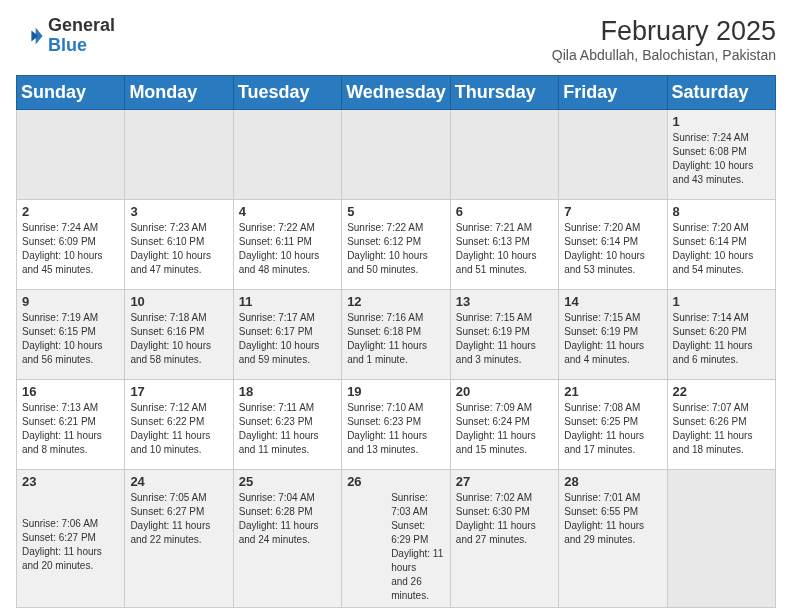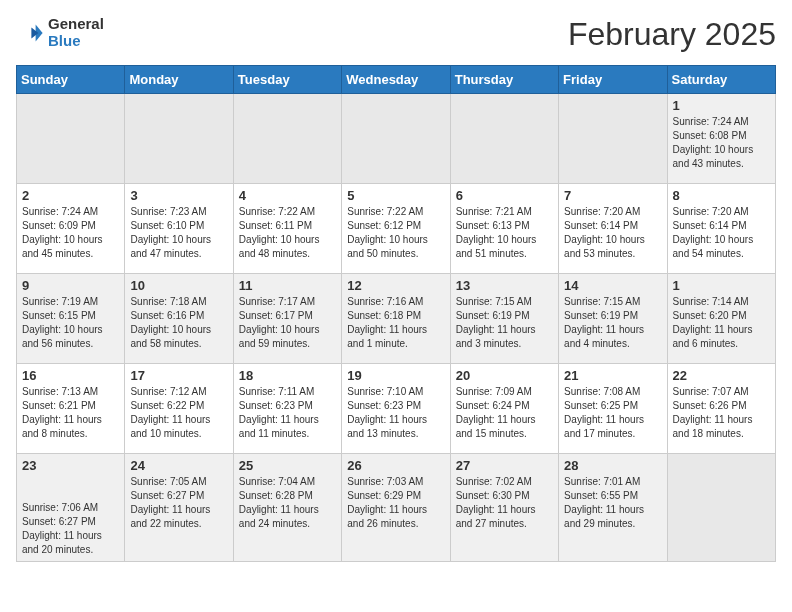--- a/index.html
+++ b/index.html
@@ -15,51 +15,51 @@
       justify-content: space-between;
       align-items: flex-start;
       margin-bottom: 12px;
     }
     .logo {
       display: flex;
       align-items: center;
       gap: 4px;
     }
     .logo-text {
-      font-size: 15px;
+      font-size: 18px;
       font-weight: bold;
       line-height: 1.1;
     }
     .logo-general { color: #333; }
     .logo-blue { color: #2a7abf; }
     .logo-icon {
       width: 28px;
       height: 28px;
     }
     .title-block {
       text-align: right;
     }
     .month-title {
-      font-size: 32px;
+      font-size: 27px;
       color: #333;
       font-weight: normal;
     }
     .location {
       font-size: 14px;
       color: #555;
     }
     .calendar {
       width: 100%;
       border-collapse: collapse;
       border: 1px solid #ccc;
     }
     .calendar th {
       background: #2a7abf;
       color: #fff;
-      font-size: 13px;
+      font-size: 18px;
       font-weight: bold;
       padding: 6px 4px;
       text-align: left;
       border: 1px solid #1f5f99;
     }
     .calendar td {
       border: 1px solid #ccc;
       vertical-align: top;
       padding: 4px 5px;
       width: calc(100% / 7);
@@ -96,20 +96,21 @@
       <polygon points="28,8 38,20 28,32" fill="#2a7abf"></polygon>
       <polygon points="22,12 32,20 22,28" fill="#1a5a9f"></polygon>
     </svg>
     <div class="logo-text">
       <span class="logo-general">General</span><br>
       <span class="logo-blue">Blue</span>
     </div>
   </div>
   <div class="title-block">
     <div class="month-title">February 2025</div>
+    <div class="location">Qila Abdullah, Balochistan, Pakistan</div>
   </div>
 </div>
 
 <table class="calendar">
   <thead>
     <tr>
     <th>Sunday</th>
         <th>Monday</th>
         <th>Tuesday</th>
         <th>Wednesday</th>
@@ -304,21 +305,21 @@
         </td>
         <td>
           <div class="day-num">25</div>
           <div class="day-info" style="white-space: pre-line;">Sunrise: 7:04 AM
 Sunset: 6:28 PM
 Daylight: 11 hours
 and 24 minutes.</div>
         </td>
         <td>
           <div class="day-num">26</div>
-          <div class="day-info" style="white-space: pre-line;">Sunrise: 7:03 AM
+          <div class="day-info" style="white-space: pre-line; margin-left: 44px;">Sunrise: 7:03 AM
 Sunset: 6:29 PM
 Daylight: 11 hours
 and 26 minutes.</div>
         </td>
         <td>
           <div class="day-num">27</div>
           <div class="day-info" style="white-space: pre-line;">Sunrise: 7:02 AM
 Sunset: 6:30 PM
 Daylight: 11 hours
 and 27 minutes.</div>

